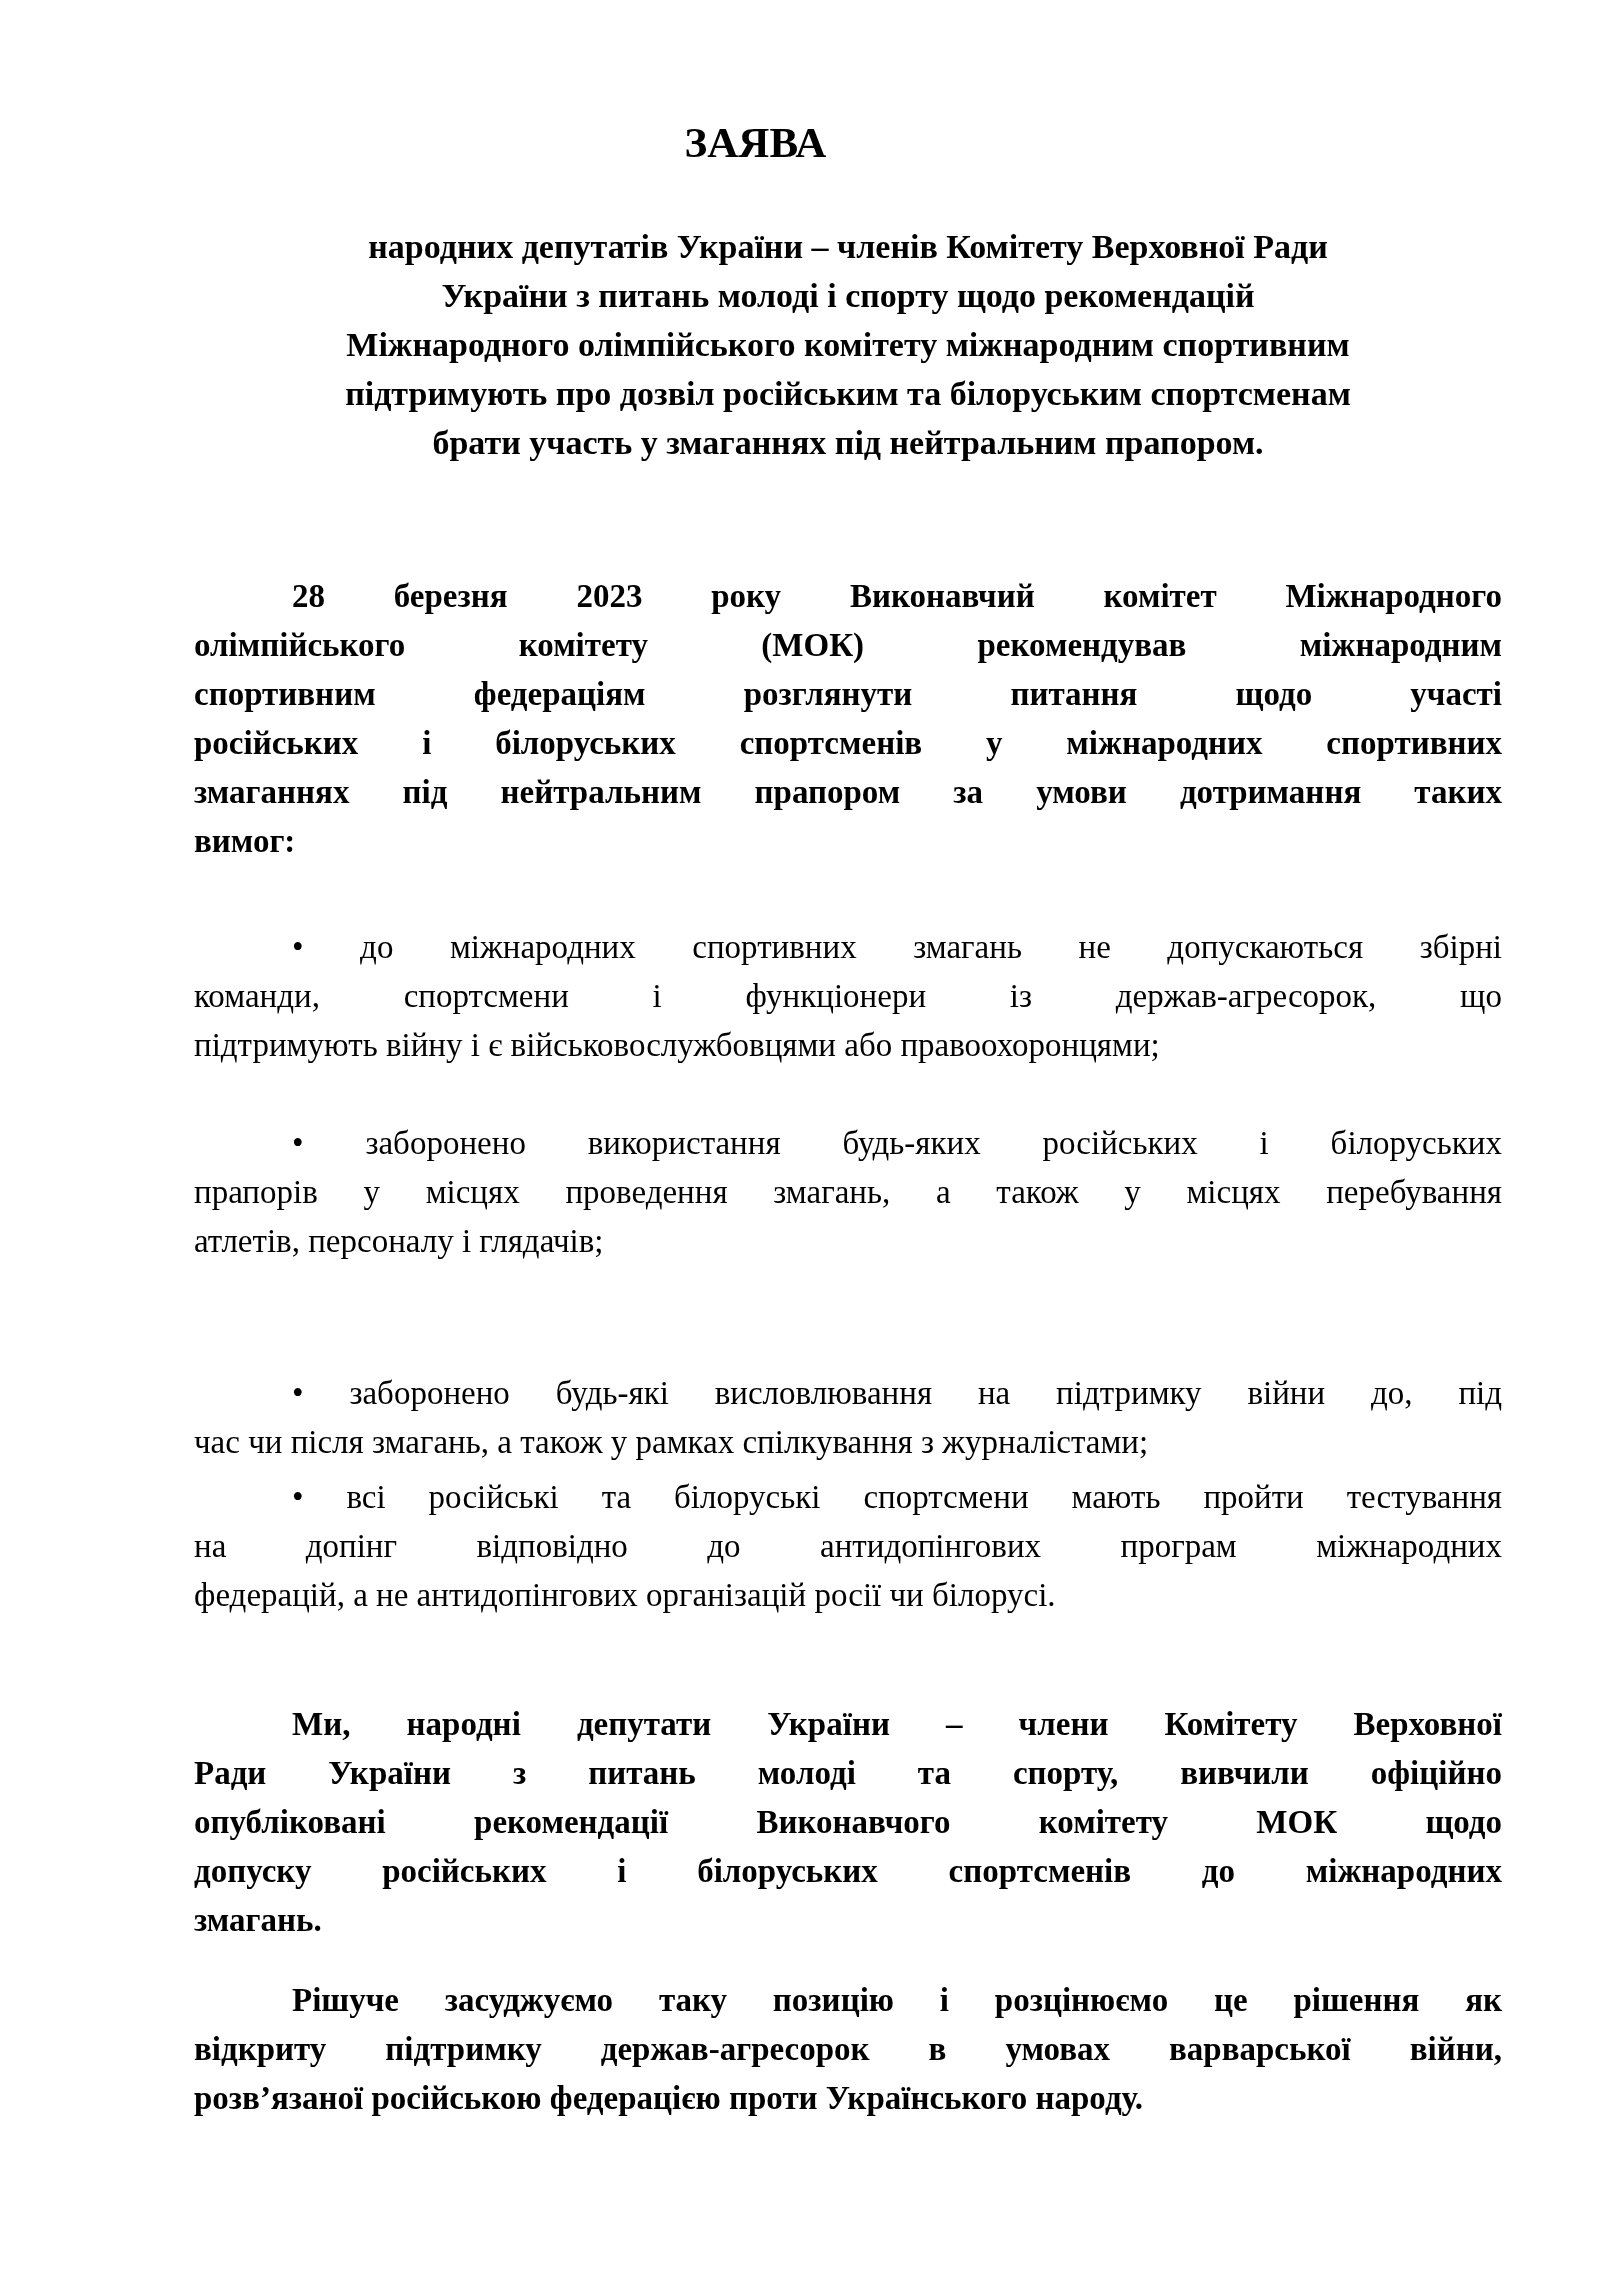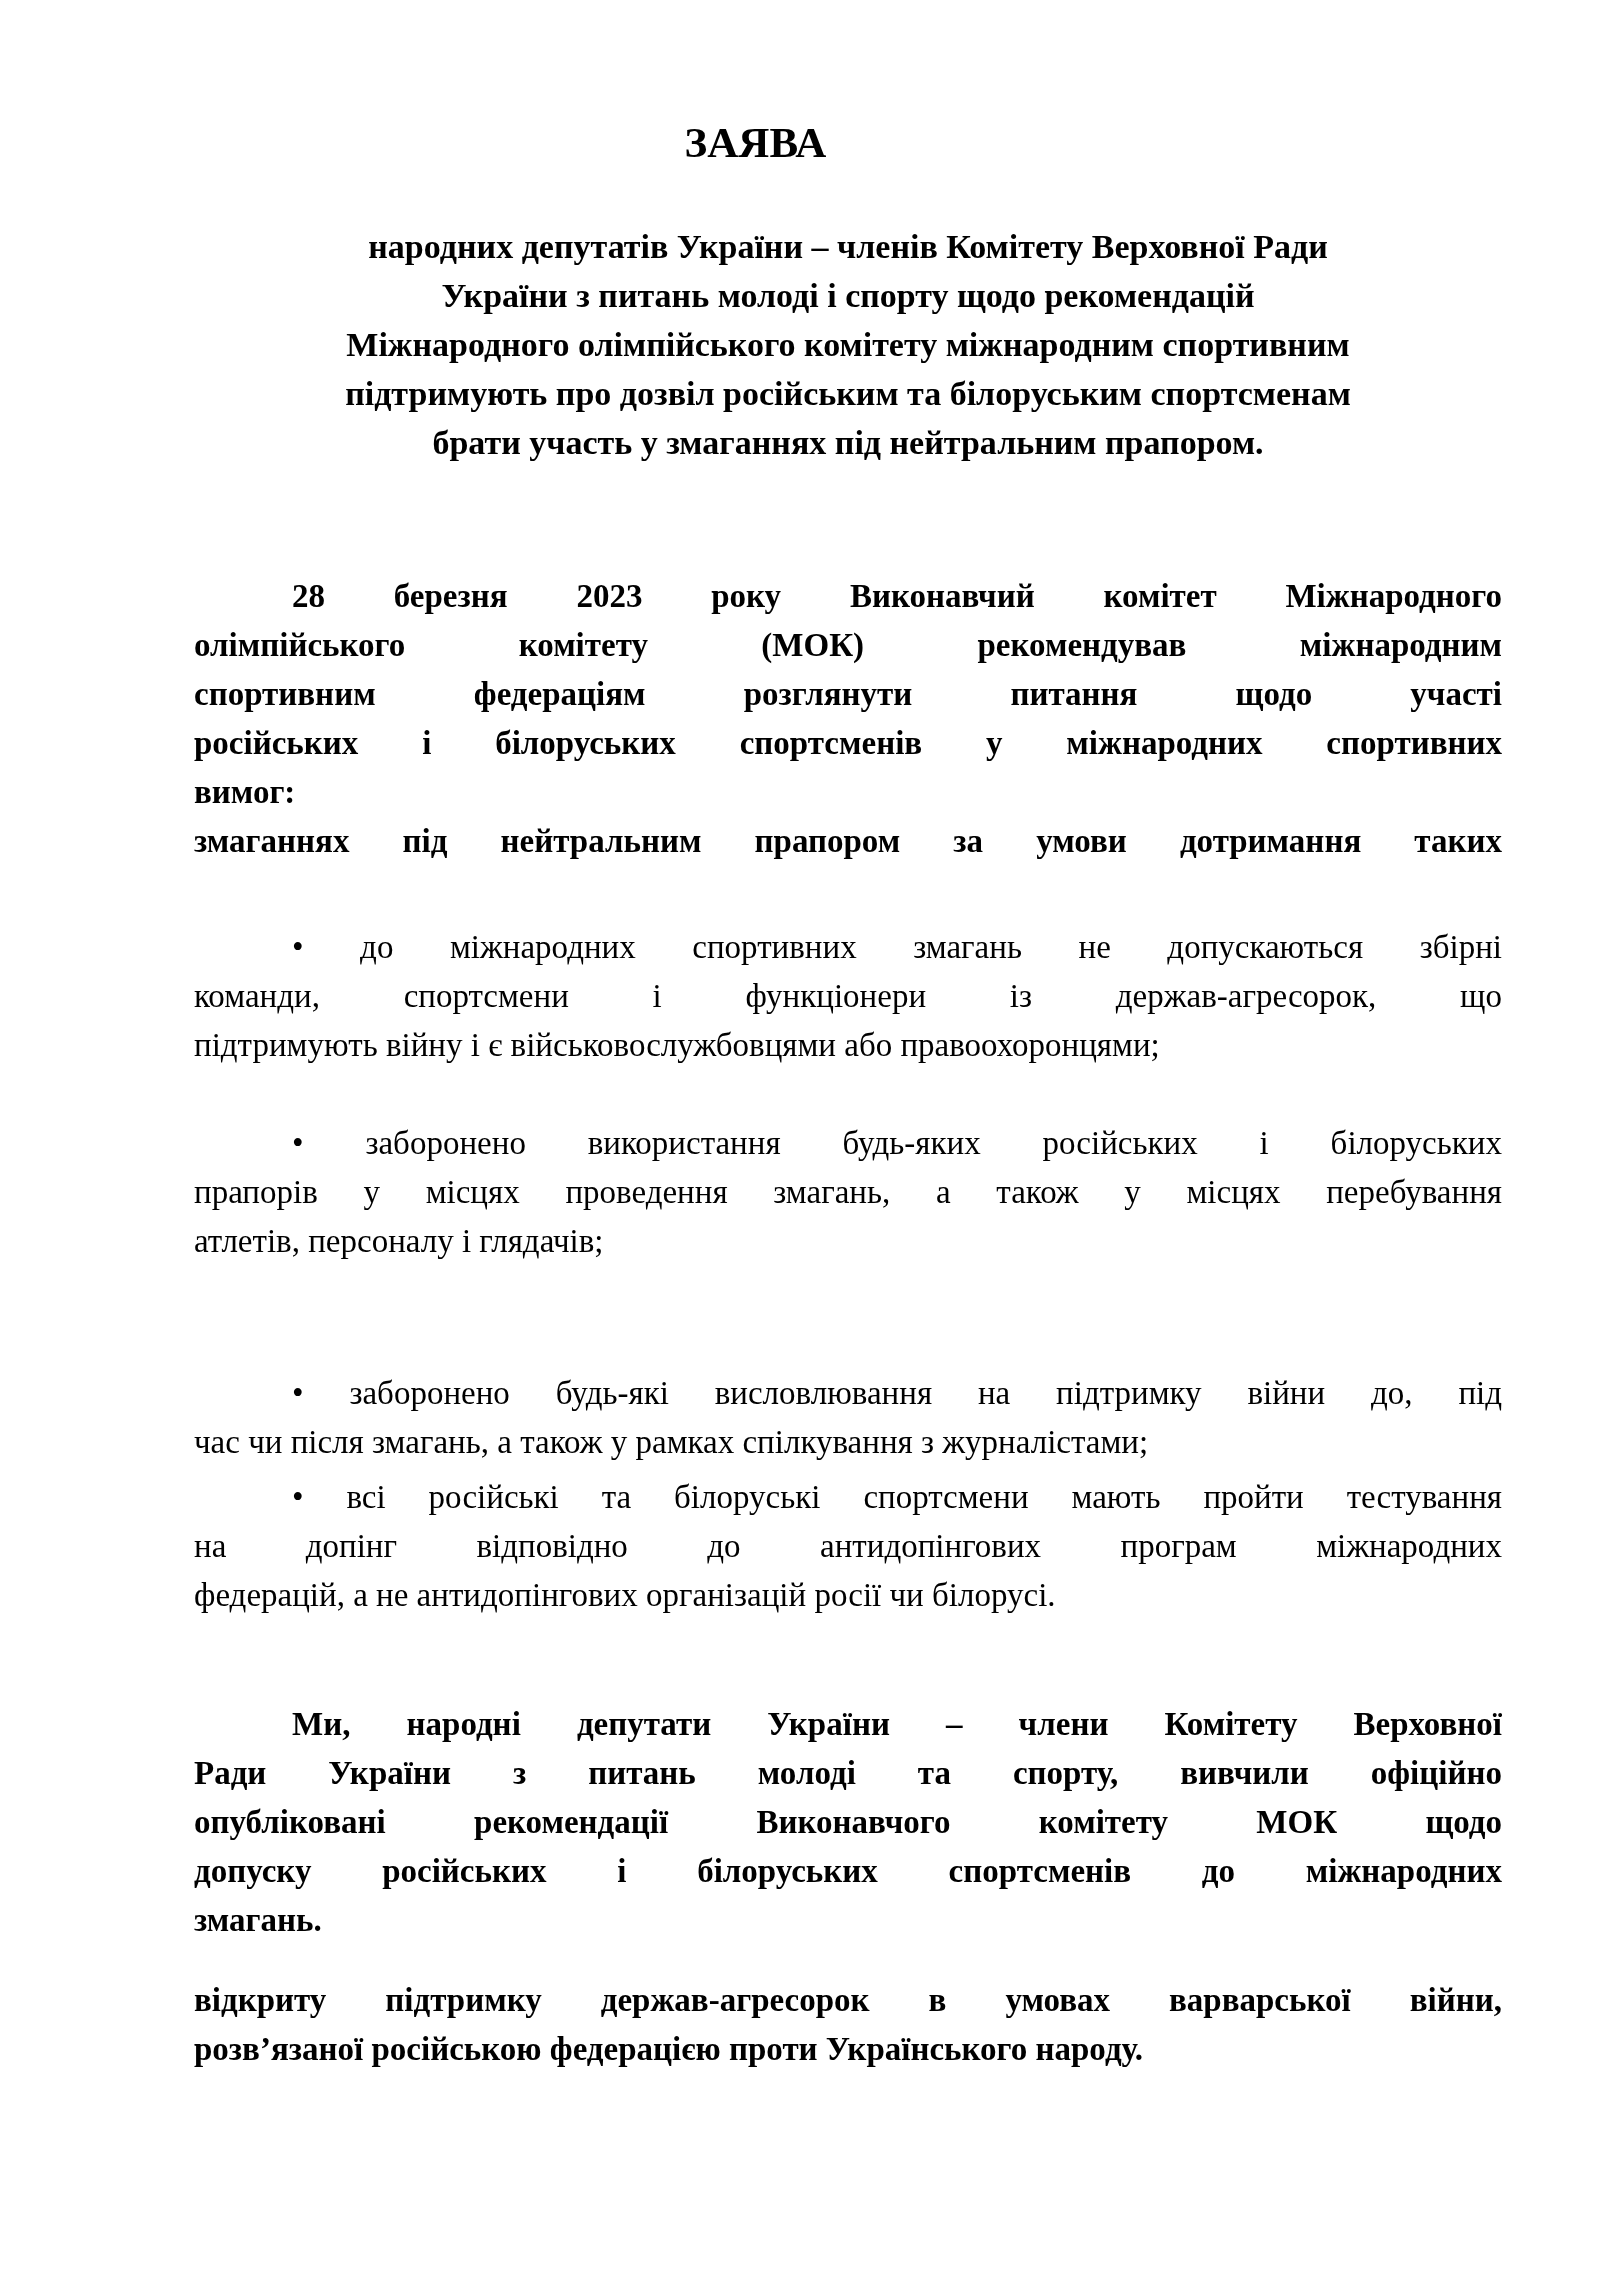--- a/index.html
+++ b/index.html
@@ -85,22 +85,22 @@
     <span class="hl">підтримують про дозвіл російським та білоруським спортсменам</span>
     <span class="hl">брати участь у змаганнях під нейтральним прапором.</span>
   </div>
 
   <div class="body" style="top:572px;">
     <p class="p bold">
       <span class="line first">28 березня 2023 року Виконавчий комітет Міжнародного</span>
       <span class="line">олімпійського комітету (МОК) рекомендував міжнародним</span>
       <span class="line">спортивним федераціям розглянути питання щодо участі</span>
       <span class="line">російських і білоруських спортсменів у міжнародних спортивних</span>
+      <span class="line">змаганнях під нейтральним прапором за умови дотримання таких</span>
       <span class="line last">вимог:</span>
-      <span class="line">змаганнях під нейтральним прапором за умови дотримання таких</span>
     </p>
   </div>
 
   <div class="body" style="top:923px;">
     <p class="p regular">
       <span class="line first"><span>•</span> <span>до міжнародних спортивних змагань не допускаються збірні</span></span>
       <span class="line">команди, спортсмени і функціонери із держав-агресорок, що</span>
       <span class="line last">підтримують війну і є військовослужбовцями або правоохоронцями;</span>
     </p>
   </div>
@@ -133,19 +133,20 @@
       <span class="line first">Ми, народні депутати України – члени Комітету Верховної</span>
       <span class="line">Ради України з питань молоді та спорту, вивчили офіційно</span>
       <span class="line">опубліковані рекомендації Виконавчого комітету МОК щодо</span>
       <span class="line">допуску російських і білоруських спортсменів до міжнародних</span>
       <span class="line last">змагань.</span>
     </p>
   </div>
 
   <div class="body" style="top:1976px;">
     <p class="p bold">
+      <span class="line first">Рішуче засуджуємо таку позицію і розцінюємо це рішення як</span>
       <span class="line">відкриту підтримку держав-агресорок в умовах варварської війни,</span>
       <span class="line last">розв’язаної російською федерацією проти Українського народу.</span>
     </p>
   </div>
 
 </div>
 
 
 </body></html>

